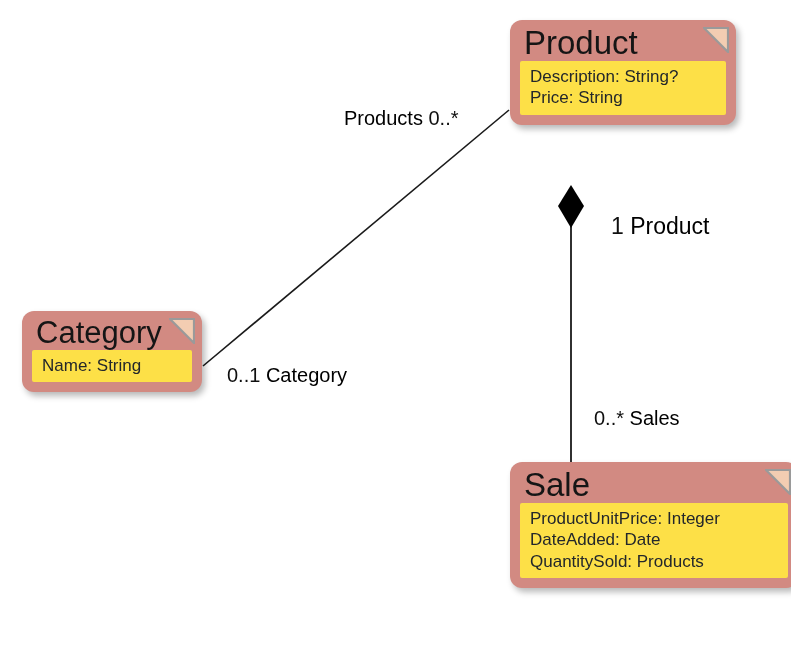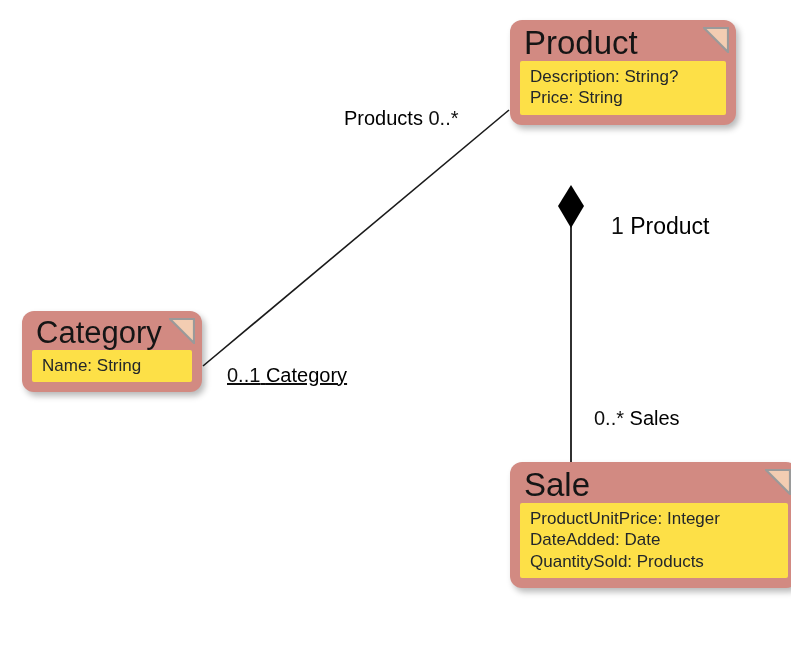--- a/index.html
+++ b/index.html
@@ -86,21 +86,21 @@
   #node-category      { left: 22px;  top: 311px; width: 180px; }
   #node-category .node-title { font-size: 31px; }
   #node-category .attr { font-size: 17px; }
 
   #node-sale          { left: 478px; top: 462px; width: 288px; margin-left: 32px; }
   #node-sale .node-title { font-size: 33px; }
   #node-sale .attr { font-size: 17px; }
 
   
   #label-products  { left: 344px; top: 107px; font-size: 20px; }
-  #label-category  { left: 227px; top: 364px; font-size: 20px; text-decoration: underline; }
+  #label-category  { left: 227px; top: 364px; font-size: 20px; }
   #label-product   { left: 591px; top: 213px; font-size: 23px; margin-left: 20px; }
   #label-sales     { left: 594px; top: 407px; font-size: 20px; }
 </style>
 </head>
 <body>
 
 <div id="canvas">
 
   <svg id="edges" viewBox="0 0 791 659" width="791" height="659" xmlns="http://www.w3.org/2000/svg">
 

